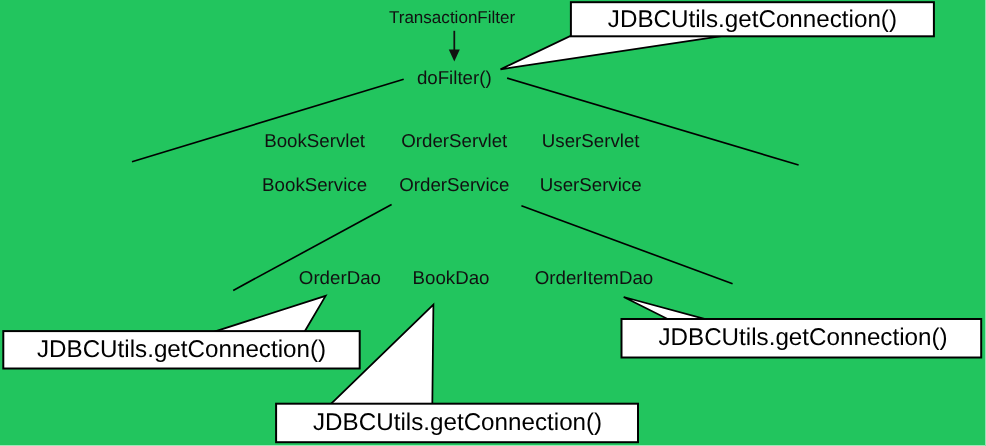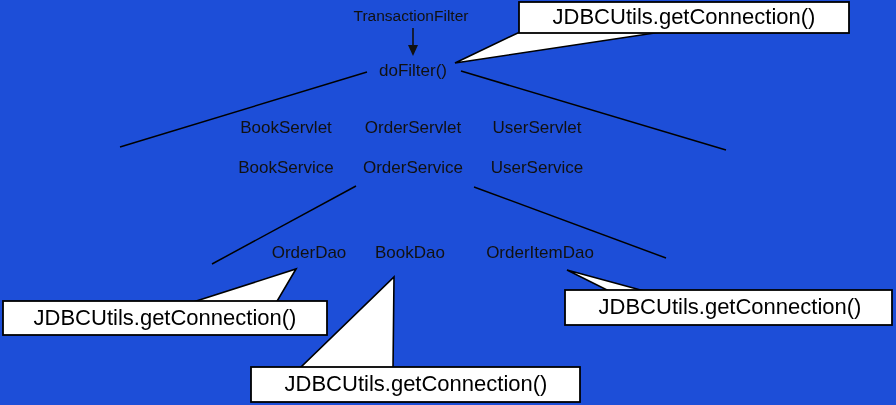--- a/index.html
+++ b/index.html
@@ -7,21 +7,21 @@
     padding: 0;
     background: #ffffff;
   }
   body {
     font-family: "Liberation Sans", sans-serif;
   }
   #diagram-root {
     position: relative;
     width: 896px;
     height: 405px;
-    background: #1d4ed8;
+    background: #22c55e;
     overflow: hidden;
   }
   #diagram-svg {
     position: absolute;
     top: 0;
     left: 0;
     width: 896px;
     height: 405px;
   }
   .node-text {

